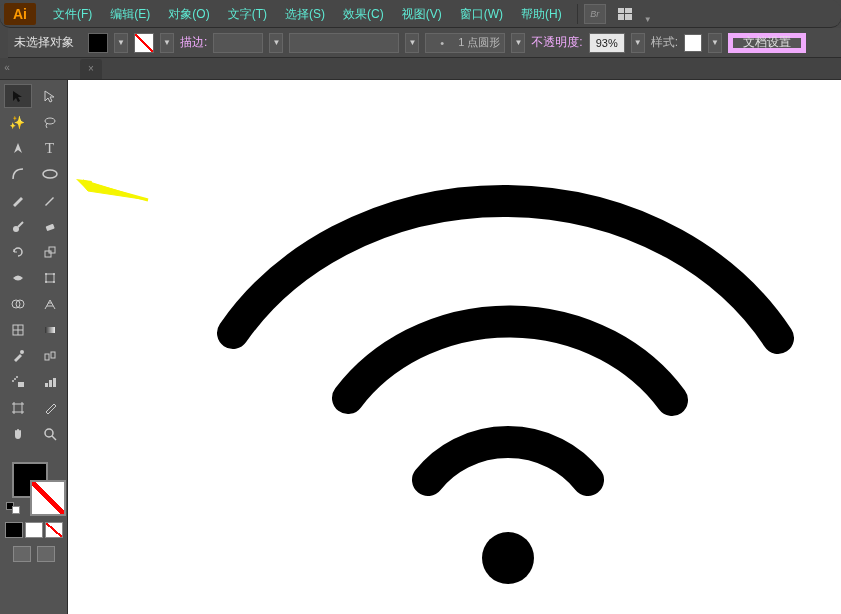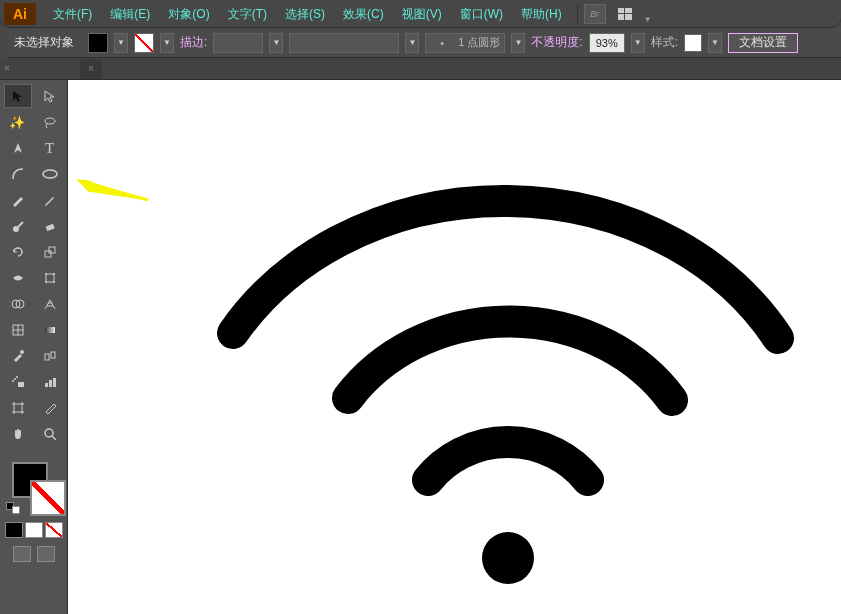--- a/index.html
+++ b/index.html
@@ -125,21 +125,21 @@
     border: 1px solid #666;
     display: flex;
     align-items: center;
     padding: 0 4px;
     color: #bbb;
     font-size: 11px;
   }
   .btn {
     height: 20px;
     background: #555;
-    border: 1px solid #f0abfc;
+    border: 5px solid #f0abfc;
     padding: 0 10px;
     color: #e0e0e0;
     font-size: 12px;
     display: flex;
     align-items: center;
   }
   .value-box {
     height: 20px;
     background: #e8e8e8;
     color: #222;

